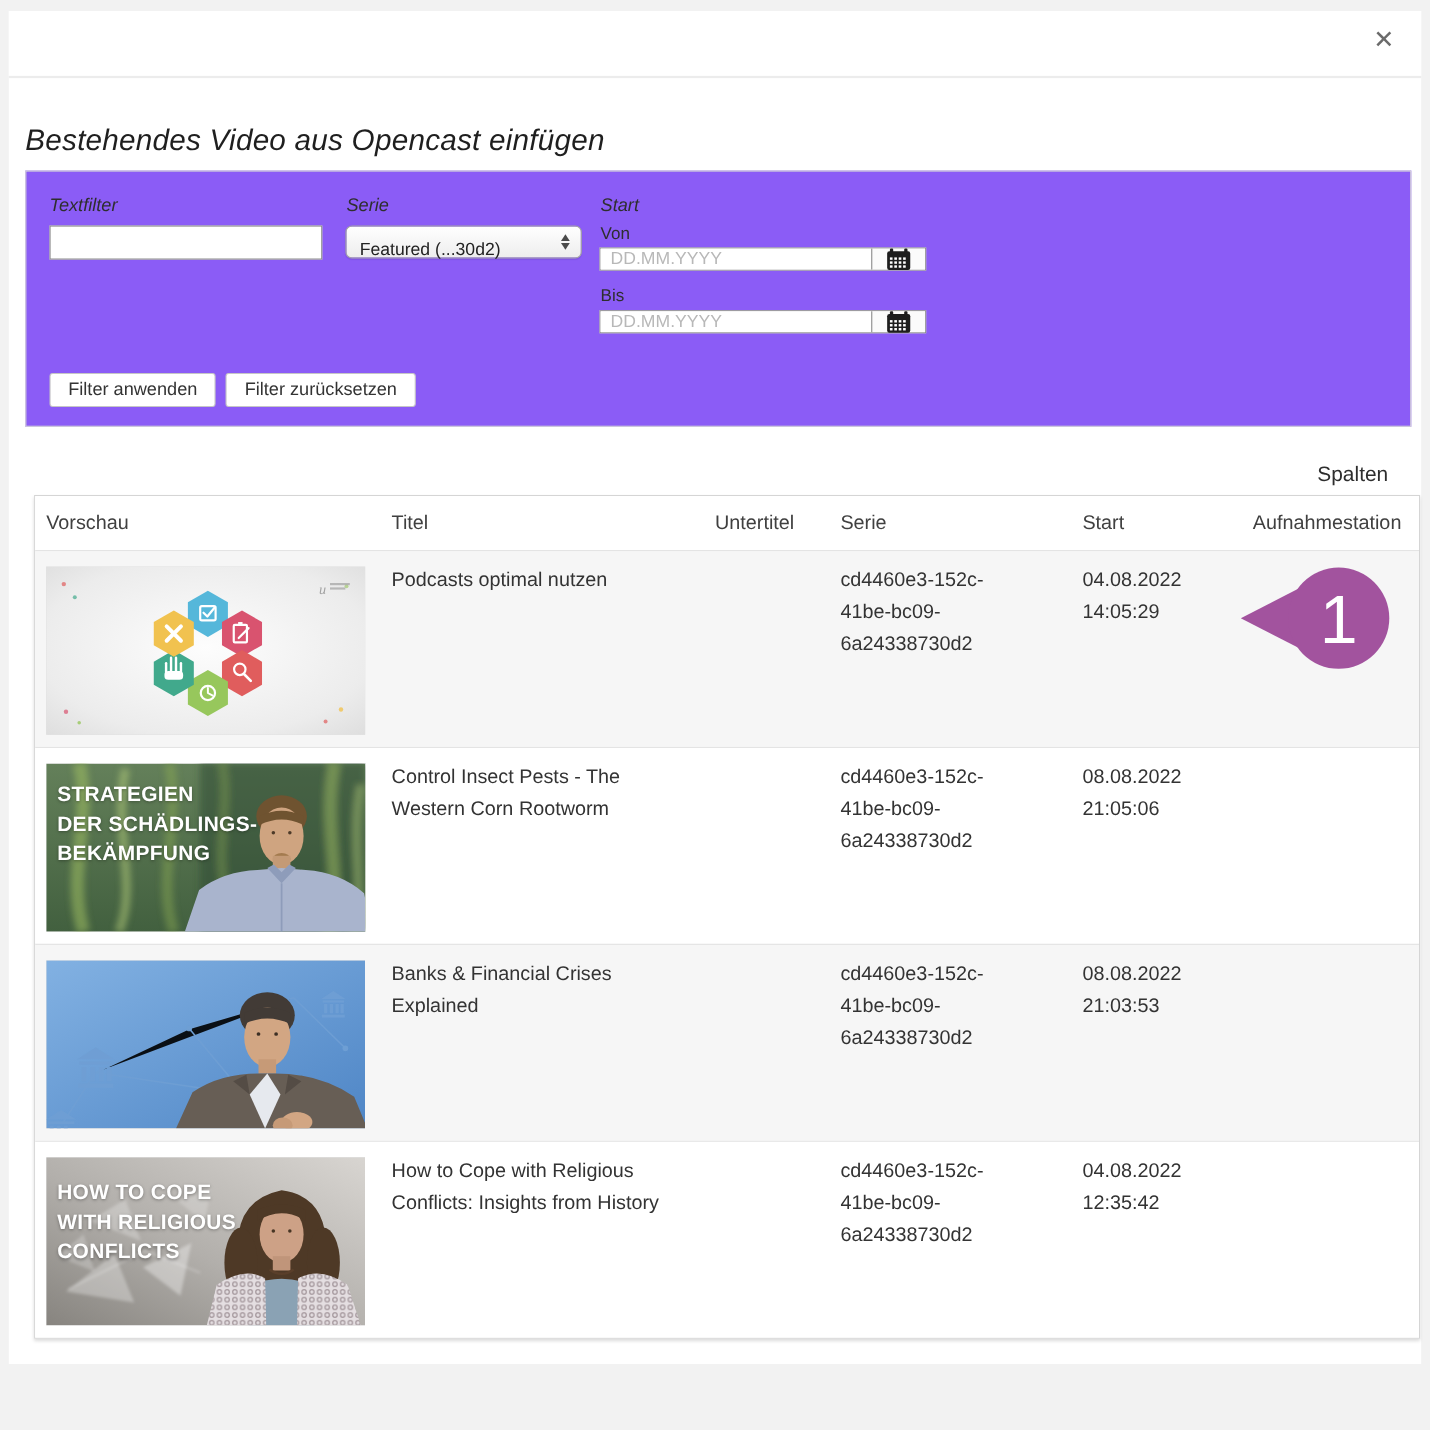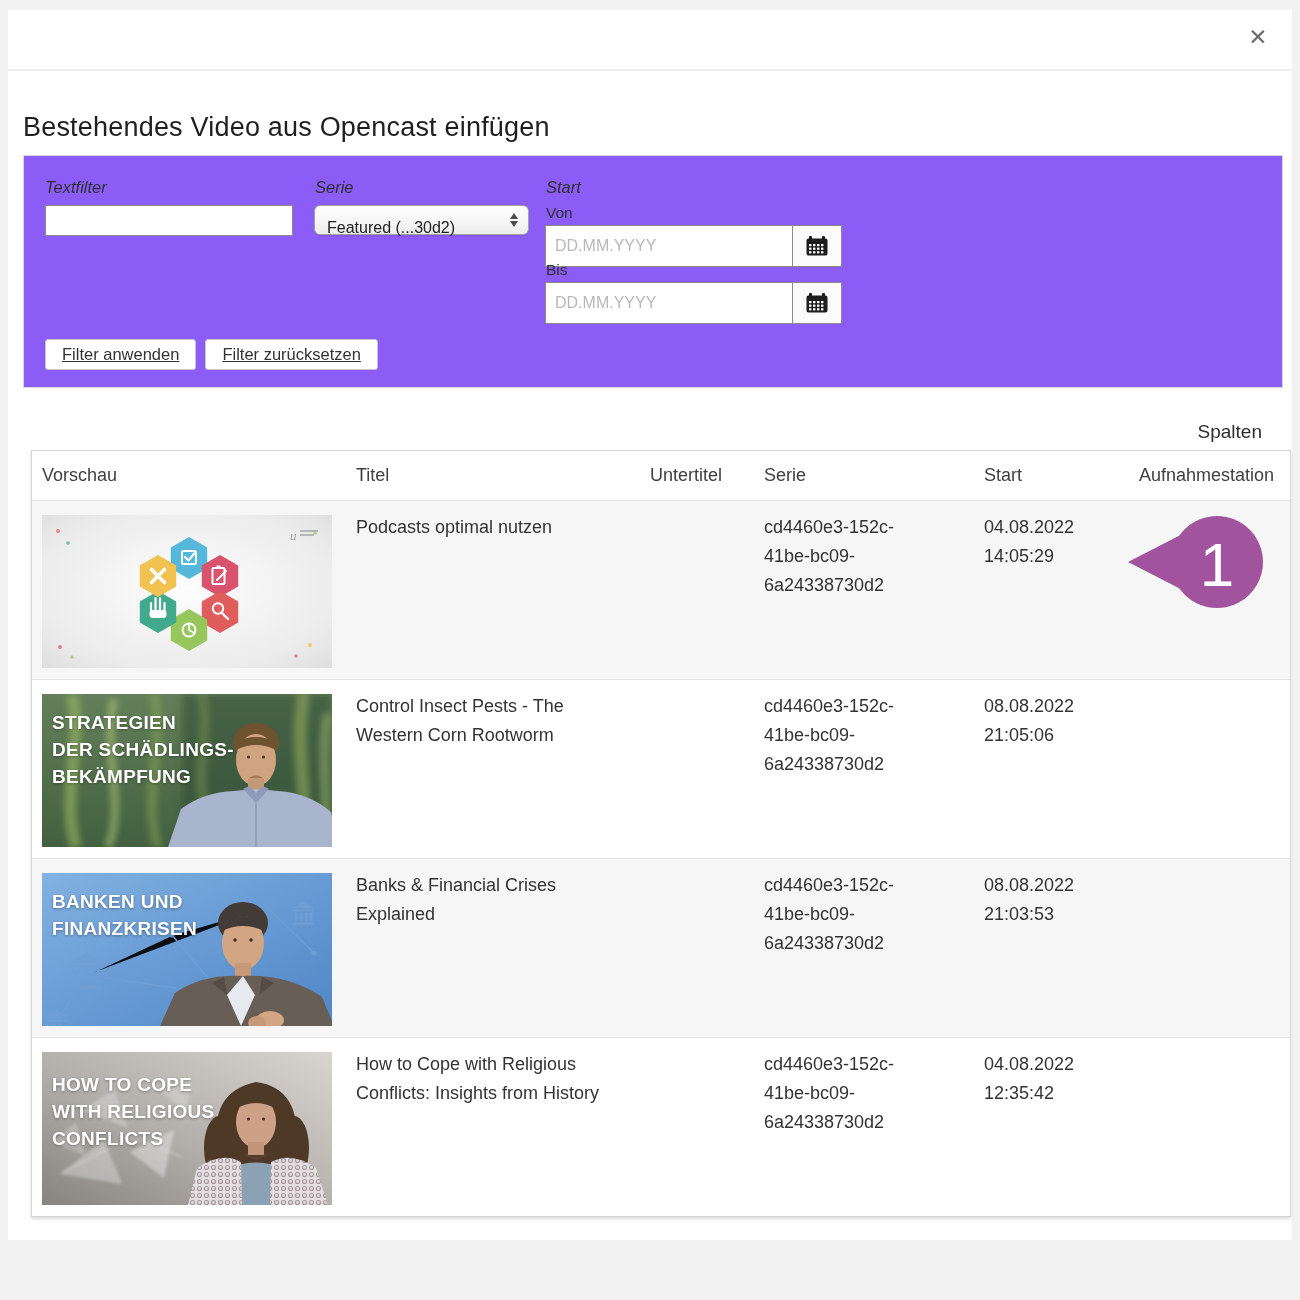--- a/index.html
+++ b/index.html
@@ -16,20 +16,21 @@
   .modal-header { position:absolute; left:0; top:0; width:100%; height:61px; background:#fff; }
   .modal-header .divider { position:absolute; left:0; bottom:0; width:100%; height:2px; background:#ececec; }
   .close-btn {
     position:absolute; top:11px; right:18px; width:32px; height:32px;
     border:none; background:transparent; color:#6b6b6b; font-size:23px; font-weight:bold;
     cursor:pointer; line-height:32px; text-align:center; font-family:"DejaVu Sans", sans-serif;
   }
   .modal-title {
     position:absolute; left:15px; top:102px; font-size:27px; font-weight:400; color:#1f1f1f;
     letter-spacing:.2px;
+    font-style:italic;
   }
   
   .filter-panel {
     position:absolute; left:15px; top:145px; width:1260px; height:233px;
     border:1px solid #d8d8d8; background:#8b5cf6;
   }
   .flabel { position:absolute; font-size:16.5px; font-style:italic; color:#2e2e2e; }
   .slabel { position:absolute; font-size:15.5px; color:#2e2e2e; }
   .text-input {
     position:absolute; border:1px solid #8a8a8a; background:#fff; font-size:16px;
@@ -42,37 +43,36 @@
     background:linear-gradient(#ffffff,#ededed);
     box-shadow:0 1px 1px rgba(0,0,0,.08);
     display:flex; align-items:center; padding:0 10px 0 12px; cursor:pointer;
   }
   .select-box .val { flex:1; font-size:16px; color:#222;margin-top:16px; }
   .spin-arrows { display:flex; flex-direction:column; gap:2px; }
   .spin-arrows i { width:0; height:0; border-left:4.5px solid transparent; border-right:4.5px solid transparent; }
   .spin-arrows i.up { border-bottom:6px solid #4a4a4a; }
   .spin-arrows i.dn { border-top:6px solid #4a4a4a; }
   .date-group {
-    position:absolute; left:521px; width:297px; height:42px;
+    position:absolute; left:521px; width:297px; height:21px;
     border:1px solid #8a8a8a; display:flex; background:#fff;
   }
   .date-group input {
     flex:1; border:none; outline:none; font-size:16px; padding:0 9px; color:#333;
     font-family:inherit; min-width:0;
   }
   .date-group input::placeholder { color:#b8b8b8; }
   .cal-btn {
     width:49px; border:none; border-left:1px solid #8a8a8a; background:#fbfbfb;
     display:flex; align-items:center; justify-content:center; cursor:pointer;
   }
   .btn {
     border:1px solid #c6c6c6; background:#fff; border-radius:3px;
     font-size:16.5px; color:#333; padding:5px 16px; height:31px; cursor:pointer;
     font-family:inherit;
-    text-decoration:underline;
   }
   .btn-row { position:absolute; left:21px; top:183px; display:flex; gap:9px; }
   
   .columns-link { position:absolute; right:30px; top:411px; font-size:19px; color:#2e2e2e; cursor:pointer; }
   .vtable {
     position:absolute; left:23px; top:440px; width:1260px;
     background:#fff; border:1px solid #d5d5d5;
     box-shadow:0 2px 3px rgba(0,0,0,.14);
   }
   .thead { display:flex; height:49px; align-items:center; font-size:18px; color:#404040; background:#fff; }
@@ -367,22 +367,20 @@
                   <circle cx="209" cy="67" r="1.7" fill="#3c2f24"></circle>
                 <rect x="193" y="90" width="16" height="13" fill="#c69a77"></rect>
                 <path d="M118,153 L133,120 Q160,101 201,103 Q246,101 280,124 L292,153 Z" fill="#675e55"></path>
                 <polygon points="201,103 185,122 199,153 213,122" fill="#e6e9ee"></polygon>
                 <path d="M185,122 L170,110 L182,104 Z" fill="#544c45"></path>
                 <path d="M217,122 L232,110 L220,104 Z" fill="#544c45"></path>
                 <ellipse cx="228" cy="147" rx="14" ry="9" fill="#d2a683"></ellipse>
                 <ellipse cx="215" cy="150" rx="9" ry="7" fill="#c69a77"></ellipse>
               </g>
             </svg>
-            <div class="thumb-caption">BANKEN UND
-FINANZKRISEN</div>
           </div>
         </div>
         <div class="c-titel">Banks &amp; Financial Crises Explained</div>
         <div class="c-unter"></div>
         <div class="c-serie serie-id">cd4460e3-152c-41be-bc09-6a24338730d2</div>
         <div class="c-start">08.08.2022 21:03:53</div>
         <div class="c-station"></div>
       </div>
 
       <div class="trow even">

